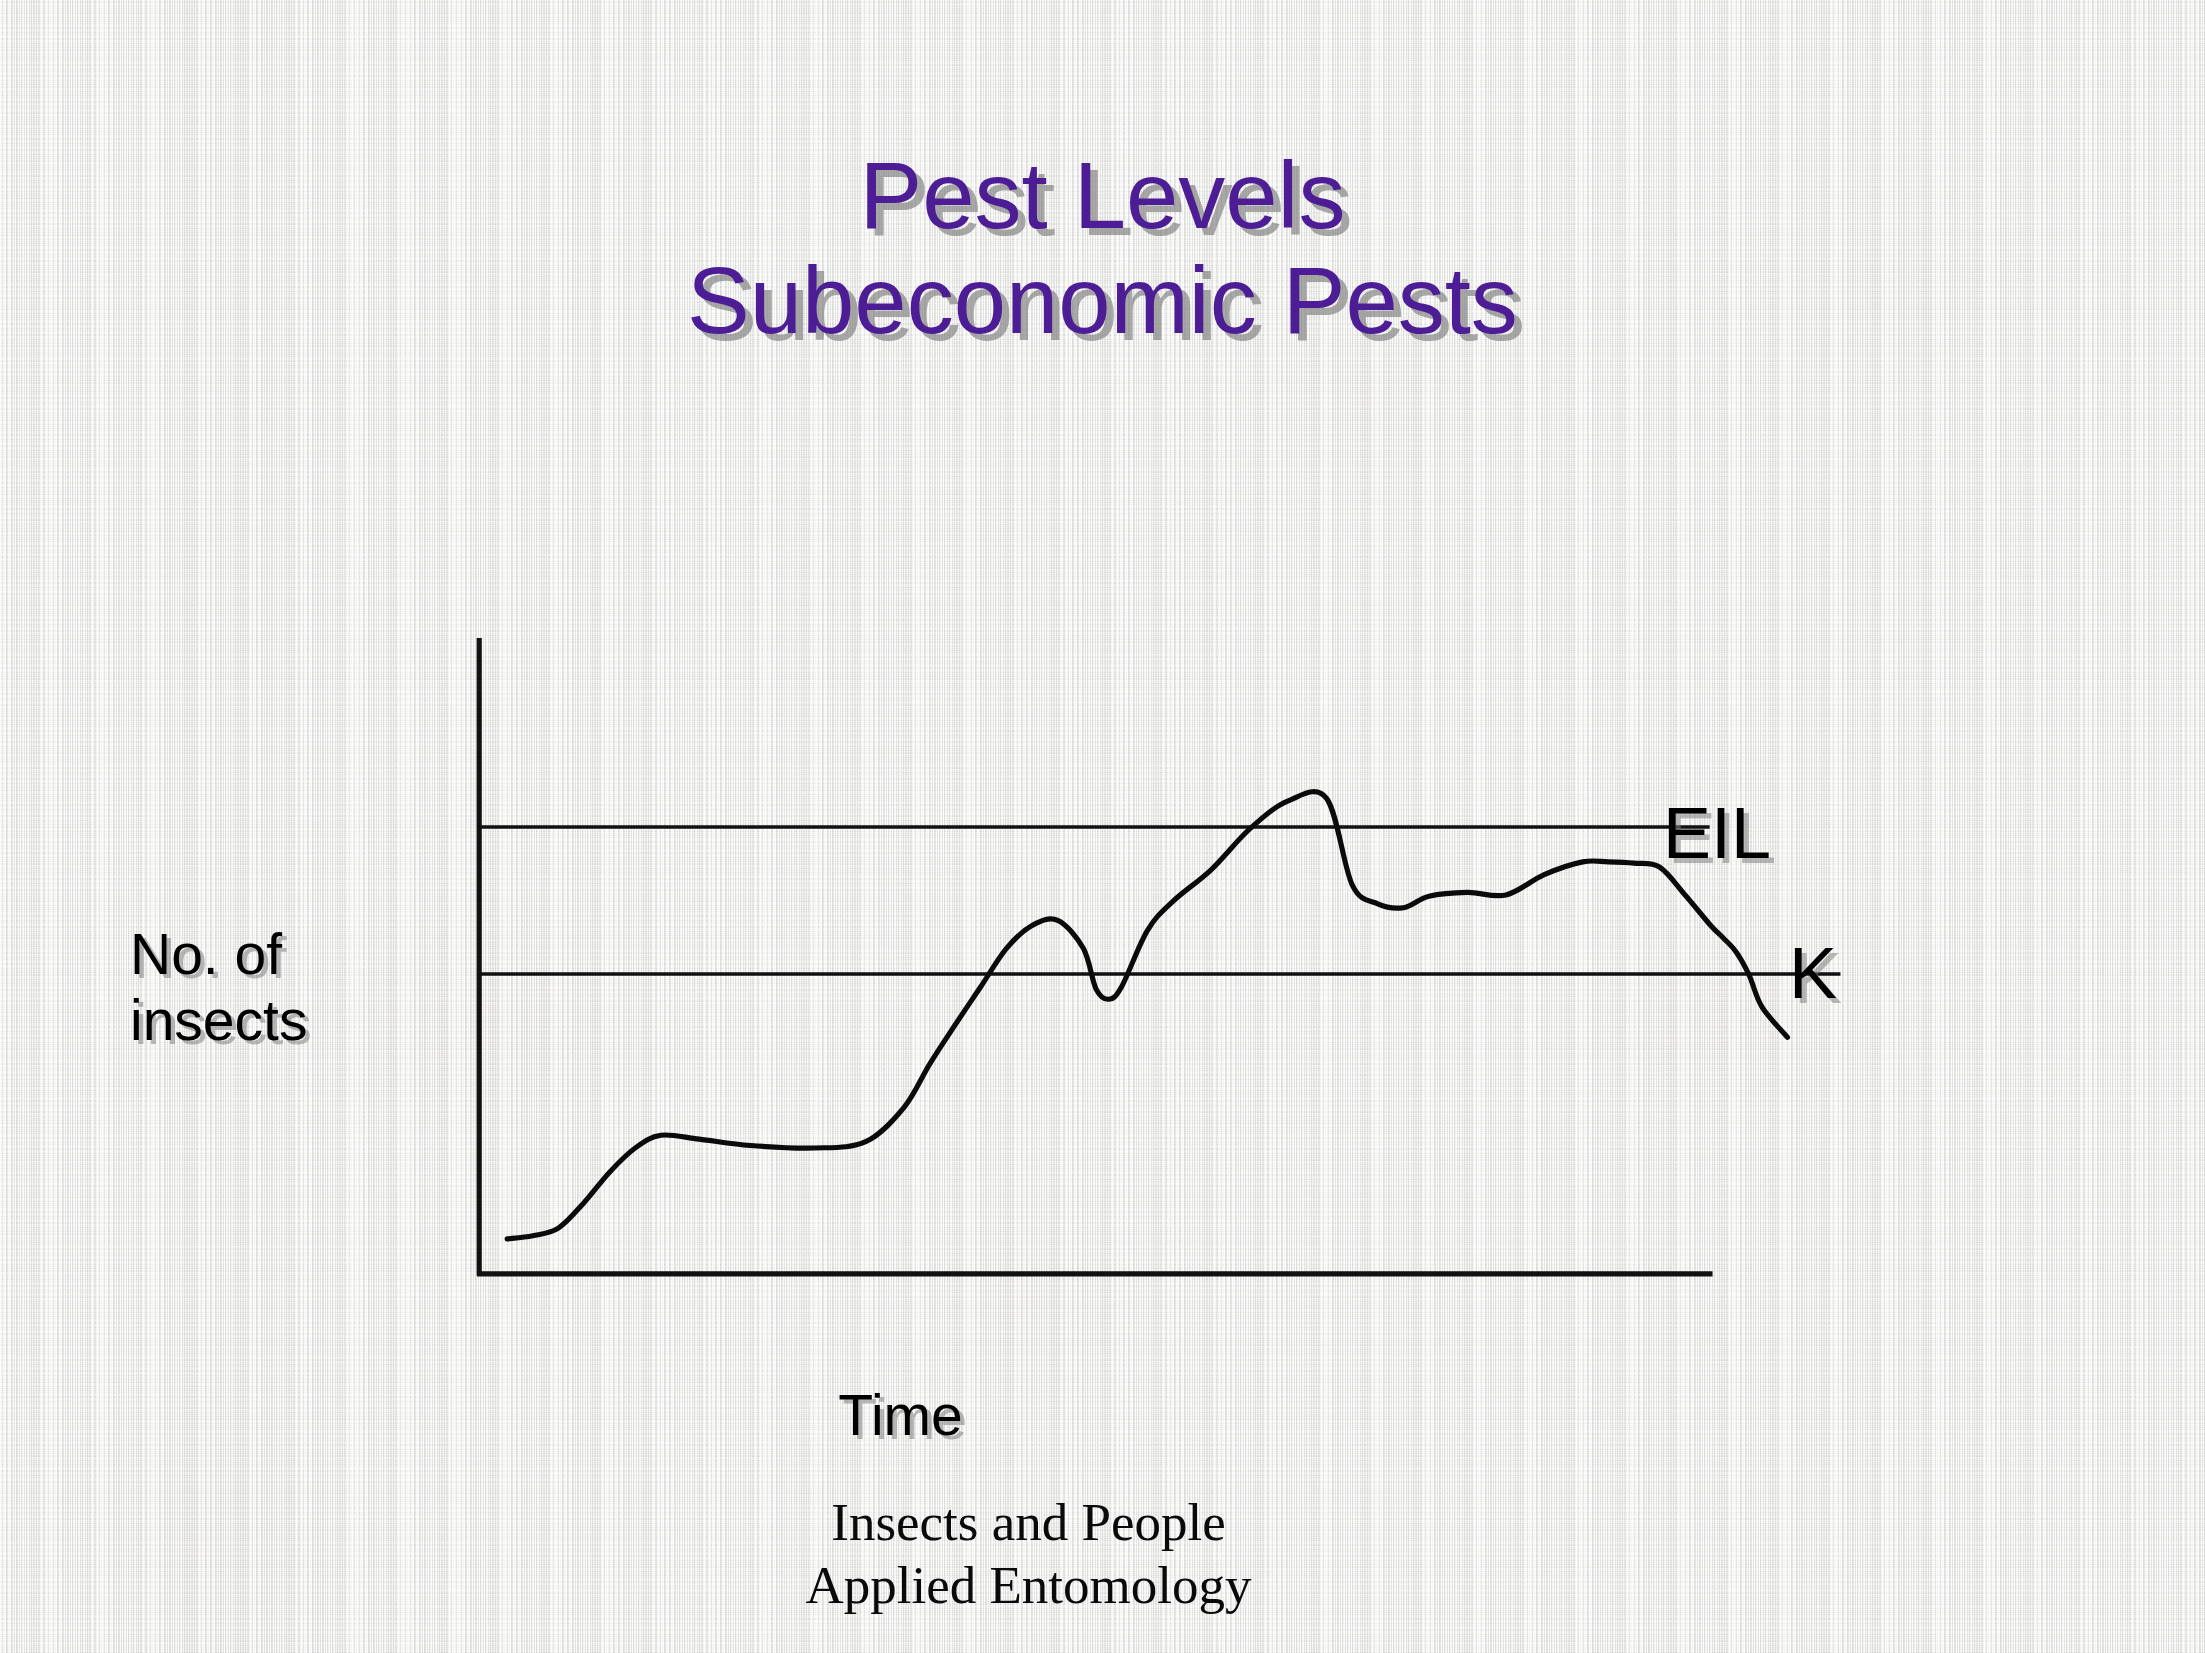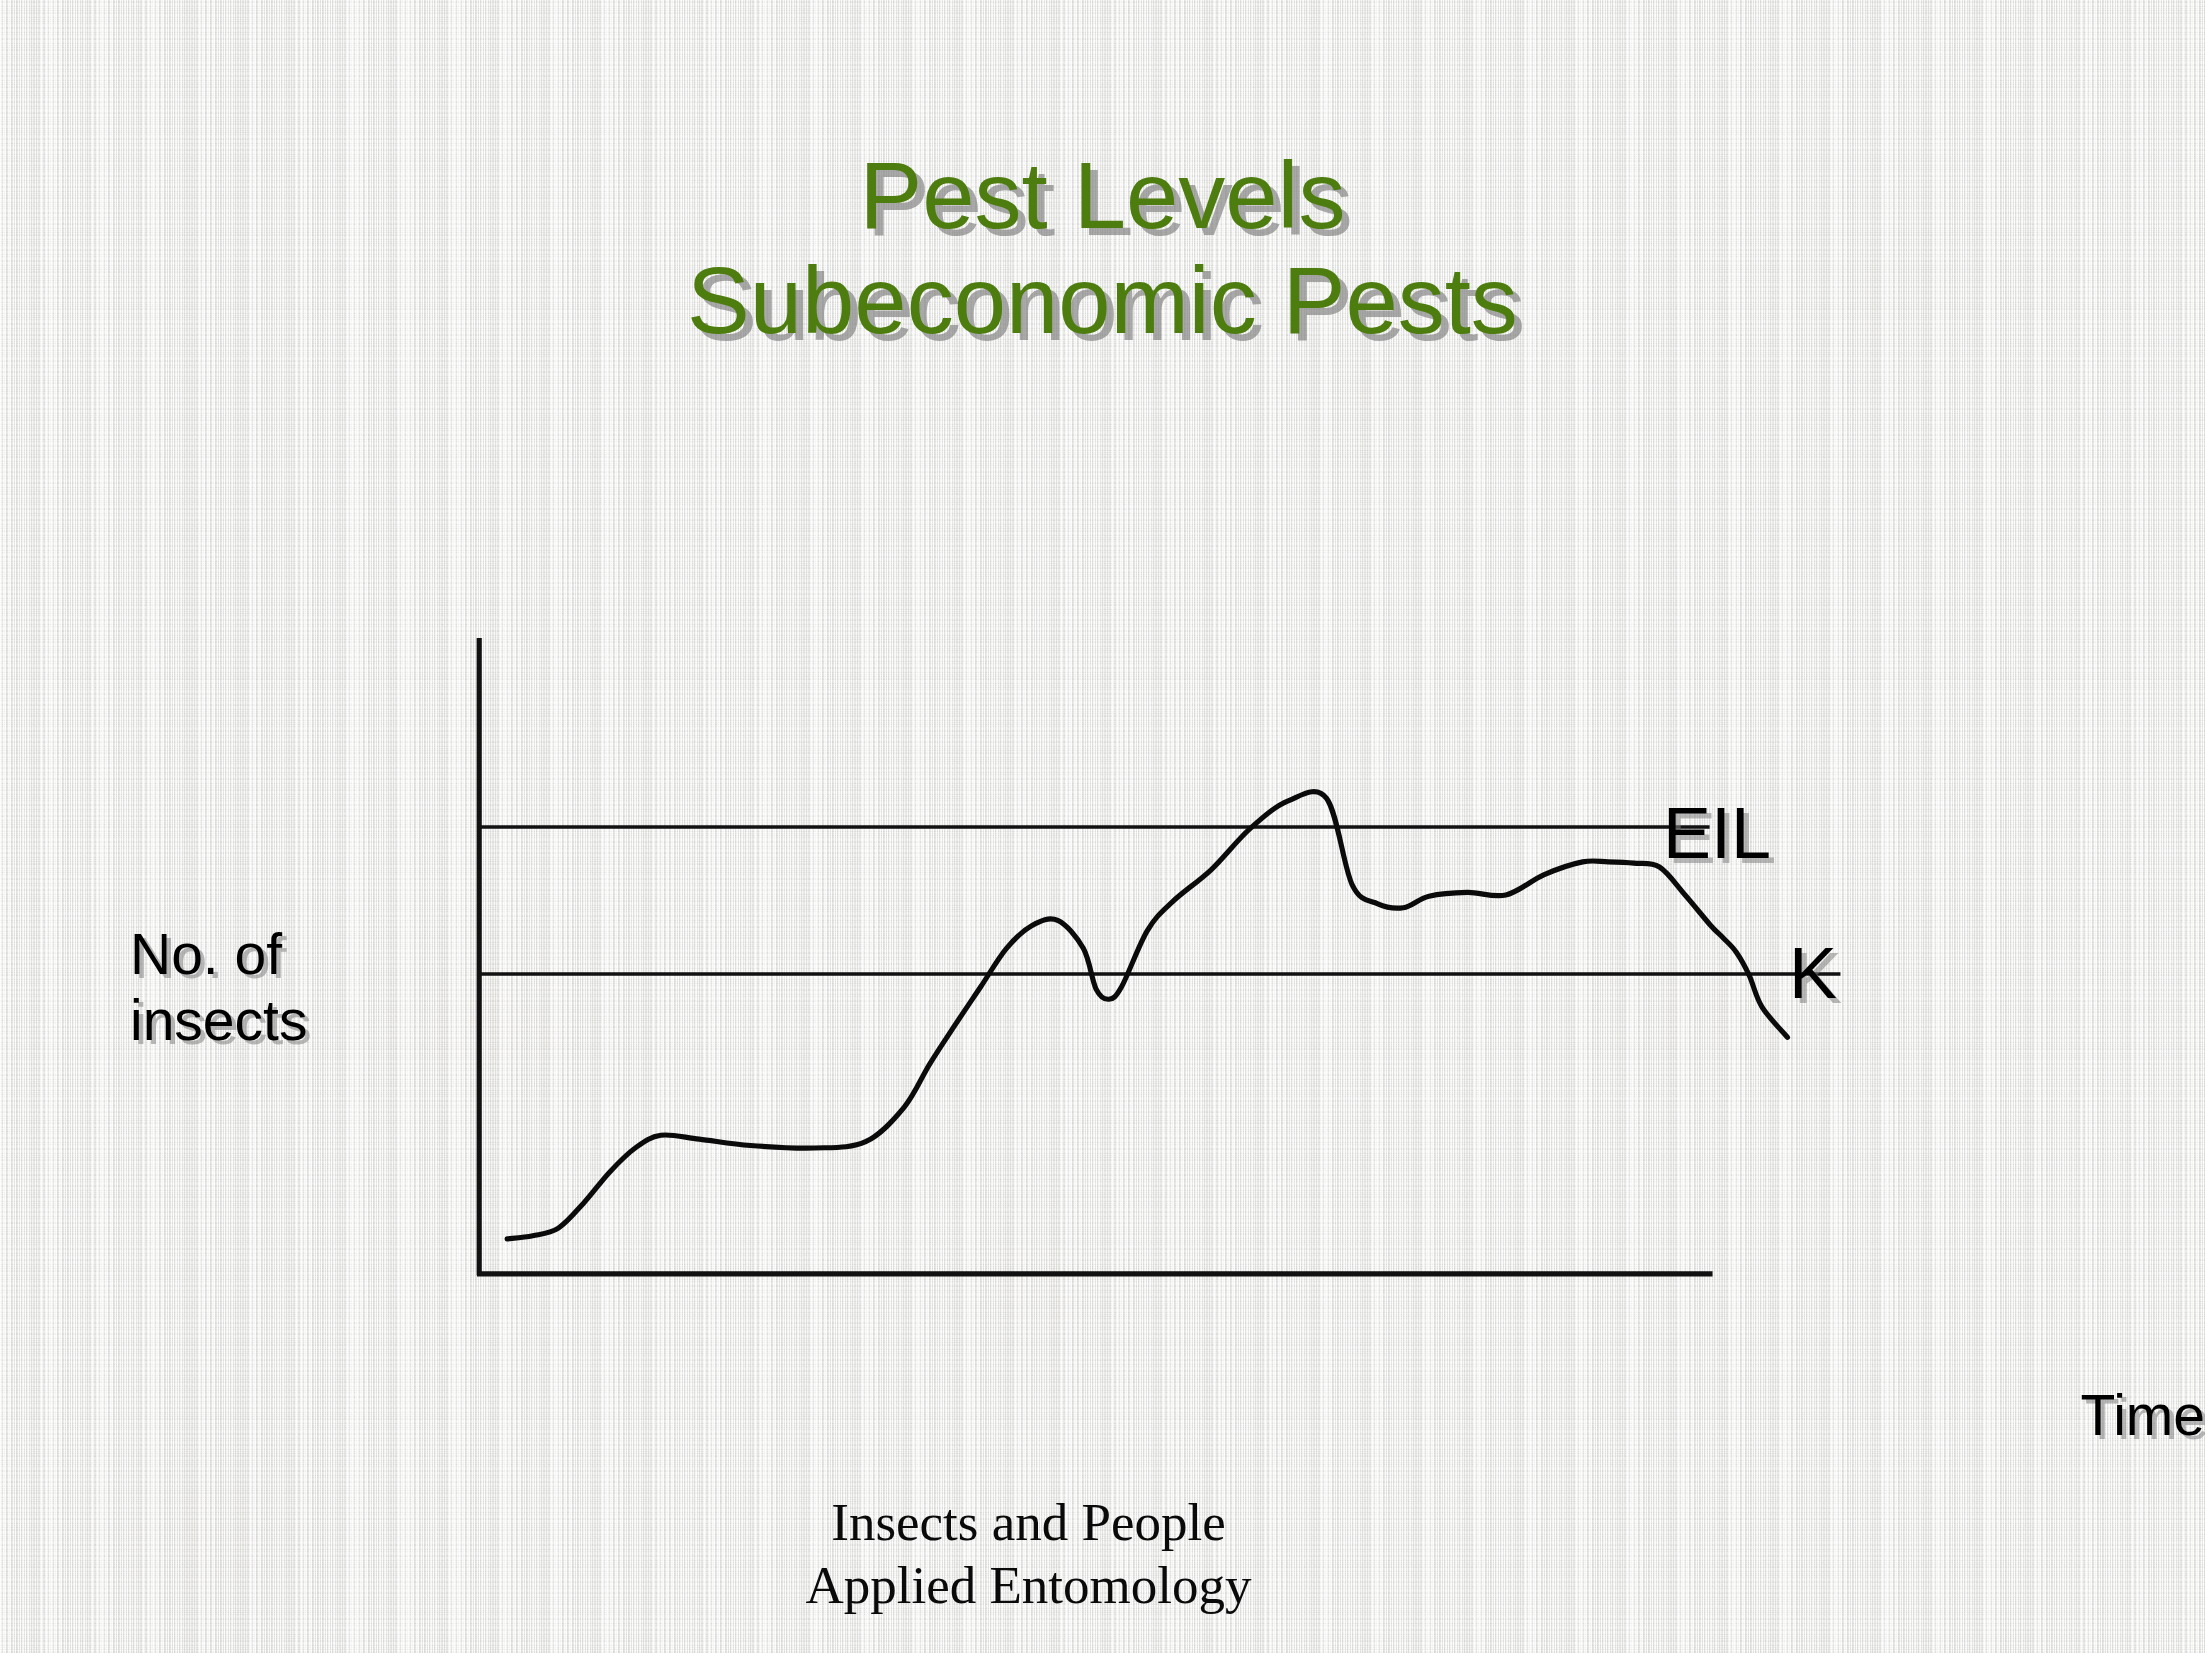--- a/index.html
+++ b/index.html
@@ -56,21 +56,21 @@
     left: 0;
     top: 143px;
     width: 2205px;
     text-align: center;
     line-height: 1.12;
   }
   .title-line {
     font-family: "Liberation Sans", sans-serif;
     font-size: 94px;
     font-weight: 400;
-    color: #4d7c0f;
+    color: #4c1d95;
     letter-spacing: 0px;
     text-shadow: 7.4px 7.4px 0 rgba(120,120,120,0.62);
     white-space: nowrap;
   }
 
   
   #chart-area {
     position: absolute;
     left: 0;
     top: 0;
@@ -93,22 +93,22 @@
     font-size: 57px;
     color: #000000;
     text-shadow: 4.4px 4.4px 0 rgba(130,130,130,0.55);
     white-space: nowrap;
   }
 
   #x-axis-label {
     position: absolute;
     left: 0;
     top: 1382px;
-    width: 2205px;
-    text-align: right;
+    width: 1801px;
+    text-align: center;
   }
   #x-axis-label .axis-label-text { font-size: 57px; }
 
   .line-label {
     position: absolute;
     font-family: "Liberation Sans", sans-serif;
     font-size: 72px;
     color: #000000;
     text-shadow: 5.1px 5.1px 0 rgba(130,130,130,0.55);
     white-space: nowrap;

